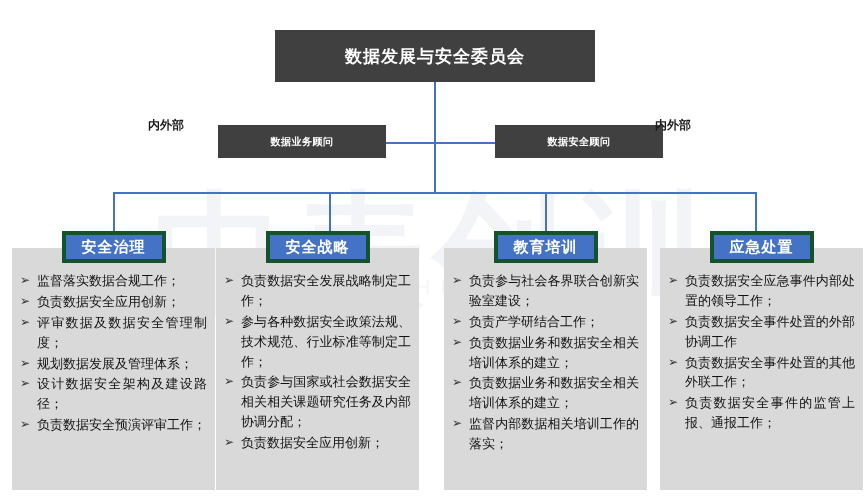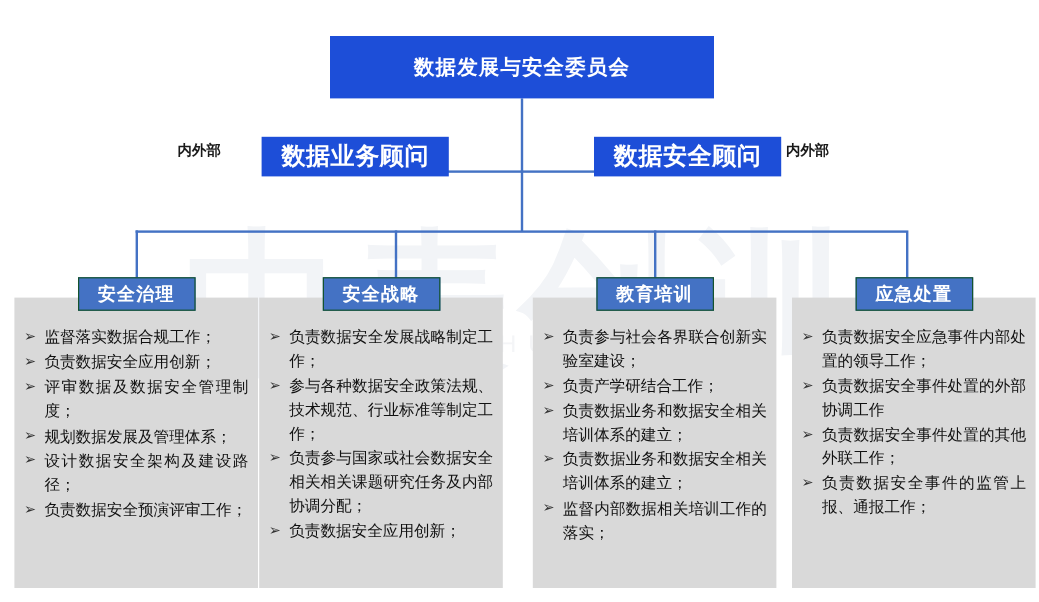--- a/index.html
+++ b/index.html
@@ -57,41 +57,41 @@
     background: #4472C4;
     z-index: 1;
   }
   .line-v { width: 2px; }
   .line-h { height: 2px; }
 
   
   .node {
     position: absolute;
     box-sizing: border-box;
-    background: #1d4ed8;
+    background: #404040;
     color: #ffffff;
     display: flex;
     align-items: center;
     justify-content: center;
     font-weight: bold;
     z-index: 3;
   }
   .node-root {
     left: 275px;
     top: 30px;
     width: 320px;
     height: 52px;
     font-size: 17px;
     letter-spacing: 1px;
   }
   .node-advisor {
-    top: 114px;
-    width: 156px;
+    top: 125px;
+    width: 168px;
     height: 33px;
-    font-size: 20px;
+    font-size: 10px;
     letter-spacing: 0.5px;
   }
   .node-advisor-left  { left: 218px; }
   .node-advisor-right { left: 495px; }
 
   .side-label {
     position: absolute;
     top: 117px;
     font-size: 12px;
     font-weight: bold;
@@ -127,21 +127,21 @@
 
   .col-header {
     position: absolute;
     top: -17px;
     left: 50%;
     transform: translateX(-50%);
     box-sizing: border-box;
     height: 28px;
     padding: 12px 16px;
     background: #4472C4;
-    border: 1px solid #14532d;
+    border: 4px solid #14532d;
     color: #ffffff;
     font-size: 15px;
     font-weight: bold;
     letter-spacing: 1px;
     display: flex;
     align-items: center;
     justify-content: center;
     white-space: nowrap;
     z-index: 3;
   }

